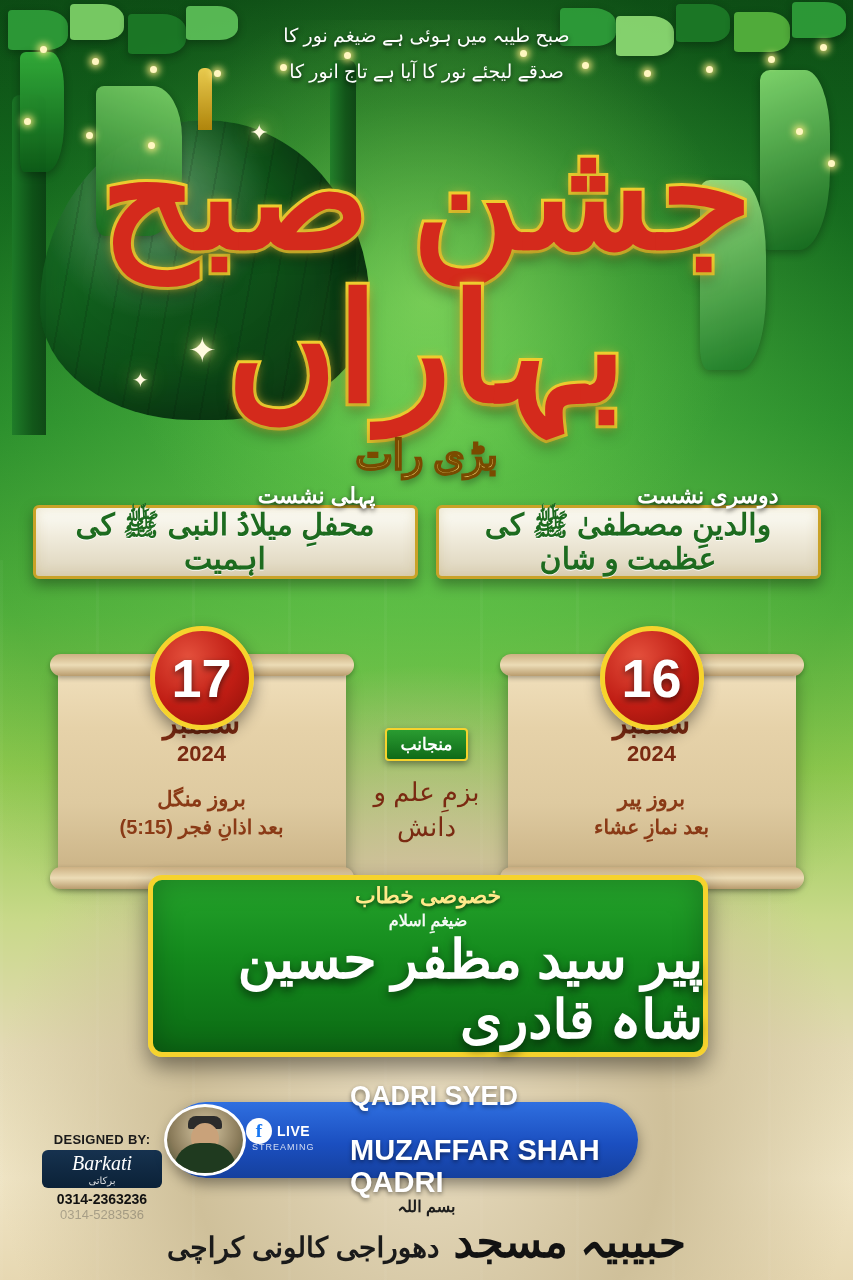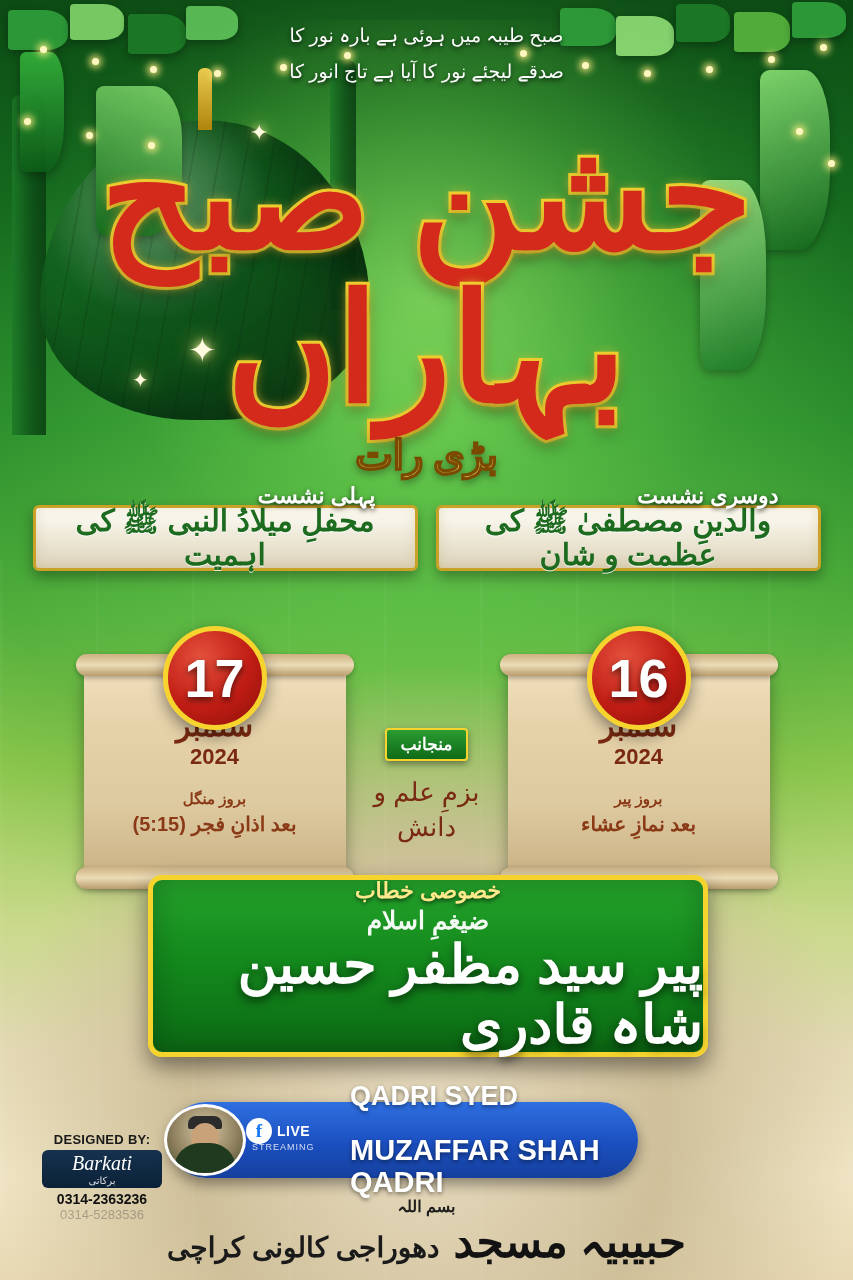--- a/index.html
+++ b/index.html
@@ -148,21 +148,21 @@
   .session-card { position: relative; width: 385px; }
   .session-tag {
     position: absolute;
     top: -22px; right: 42px;
     font-size: 22px; font-weight: bold;
     color: #ffffff;
     direction: rtl;
     text-shadow: 0 2px 5px rgba(0,0,0,.8);
   }
   .session-band {
-    height: 66px;
+    height: 74px;
     border-radius: 6px;
     background: linear-gradient(180deg, #fdfdf7 0%, #efeada 45%, #dcd3ba 100%);
     border: 3px solid #c9a227;
     box-shadow: 0 6px 14px rgba(0,0,0,.35), inset 0 0 12px rgba(180,150,70,.25);
     display: flex; align-items: center; justify-content: center;
     padding: 10px 10px;
   }
   .session-text {
     font-size: 30px; font-weight: bold;
     color: #1d6b1f;
@@ -175,21 +175,21 @@
   
   .scrolls {
     position: absolute;
     top: 640px; left: 0; right: 0;
     display: flex; flex-direction: row-reverse;
     justify-content: center; align-items: flex-start;
     gap: 6px;
   }
   .scroll {
     position: relative;
-    width: 262px; height: 215px;
+    width: 288px; height: 215px;
     margin-top: 24px;
     background: linear-gradient(180deg, #f1e0bd 0%, #e6d2a9 30%, #decaa0 65%, #c9b184 100%);
     border-radius: 10px;
     box-shadow: 0 8px 16px rgba(0,0,0,.35);
     padding-left: 25px;
   }
   .scroll::before, .scroll::after {
     content: "";
     position: absolute; left: -8px; right: -8px; height: 22px;
     background: linear-gradient(180deg, #cdb183, #ecdcb6 50%, #b99c6e);
@@ -204,21 +204,21 @@
     direction: rtl;
   }
   .scroll-text {
     text-align: center;
     color: #7a2a12;
     font-weight: bold;
     direction: rtl;
   }
   .scroll-month { font-size: 30px; line-height: 1.2; }
   .scroll-year { font-size: 22px; }
-  .scroll-day { font-size: 15px; margin-top: 20px; color: #8a3a16; }
+  .scroll-day { font-size: 21px; margin-top: 20px; color: #8a3a16; }
   .scroll-time { font-size: 20px; margin-top: 4px; color: #8a3a16; }
 
   .date-badge {
     position: absolute;
     top: -38px; left: 50%; transform: translateX(-50%);
     width: 104px; height: 104px; border-radius: 50%;
     background: radial-gradient(circle at 35% 28%, #e4503c 0%, #c01d14 55%, #8a0f08 100%);
     border: 5px solid #f6d32d;
     box-shadow: 0 6px 16px rgba(0,0,0,.45);
     display: flex; align-items: center; justify-content: center;
@@ -265,21 +265,21 @@
     display: flex; flex-direction: column; align-items: center; justify-content: center;
     direction: rtl;
   }
   .speaker-khitab {
     font-size: 22px; font-weight: bold;
     color: #ffe98a;
     text-shadow: 0 2px 4px rgba(0,0,0,.6);
     margin-bottom: 2px;
   }
   .speaker-title {
-    font-size: 25px; font-weight: bold;
+    font-size: 16px; font-weight: bold;
     color: #ffffff;
     opacity: .95;
   }
   .speaker-name {
     font-size: 54px; font-weight: bold;
     color: #ffffff;
     line-height: 1.1;
     text-shadow: 0 4px 10px rgba(0,0,0,.6);
     letter-spacing: -1px;
   }
@@ -446,21 +446,21 @@
     <div class="bulb" style="left:148px;top:142px;"></div>
     <div class="bulb" style="left:796px;top:128px;"></div>
     <div class="bulb" style="left:828px;top:160px;"></div>
   </div>
 
   <div class="sparkle" style="left:188px; top:330px; font-size:34px;">✦</div>
   <div class="sparkle" style="left:132px; top:368px; font-size:20px;">✦</div>
   <div class="sparkle" style="left:250px; top:120px; font-size:22px;">✦</div>
 
   <div class="couplet">
-    <div>صبح طیبہ میں ہوئی ہے بارہ نور کا</div>
+    <div>صبح طیبہ میں ہوئی ہے ضیغم نور کا</div>
     <div>صدقے لیجئے نور کا آیا ہے تاج انور کا</div>
   </div>
 
   <div class="title-wrap">
     <div class="title-main">جشن صبح بہاراں</div>
     <div class="title-sub">بڑی رات</div>
   </div>
 
   <div class="sessions">
     <div class="session-card">

